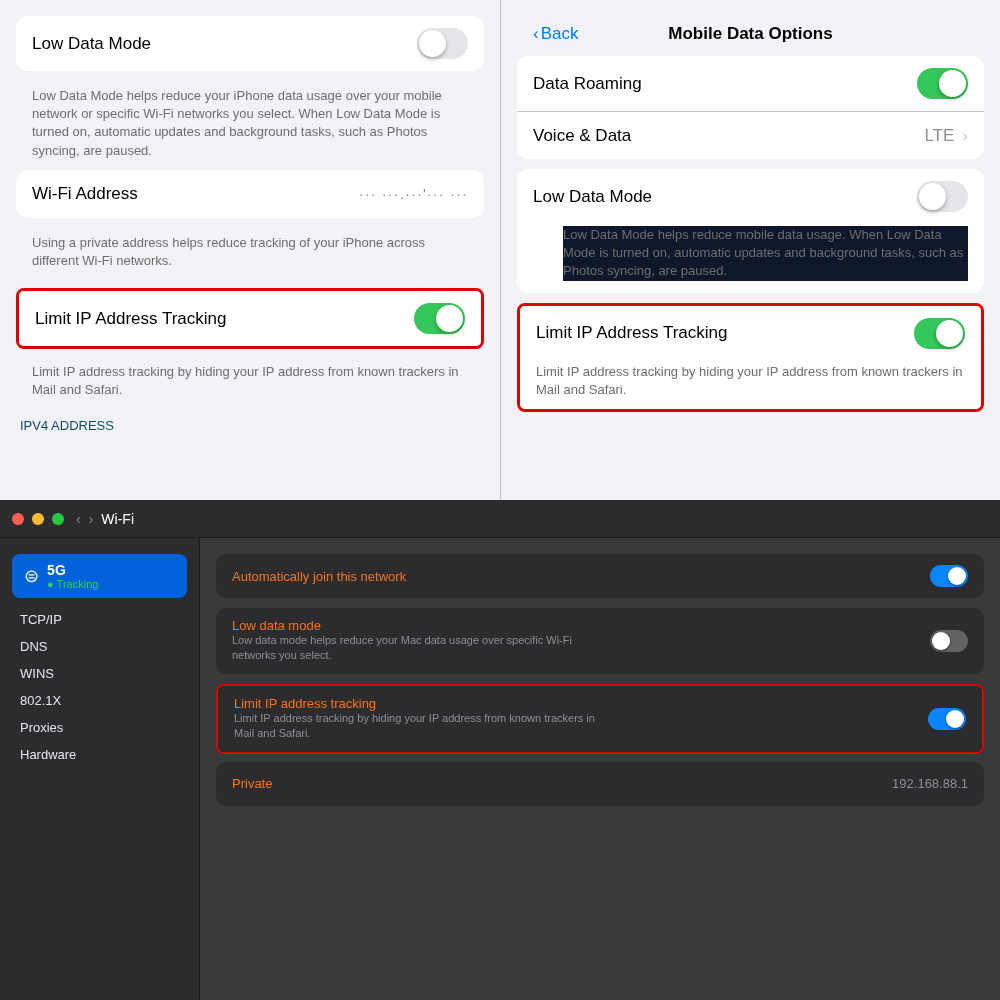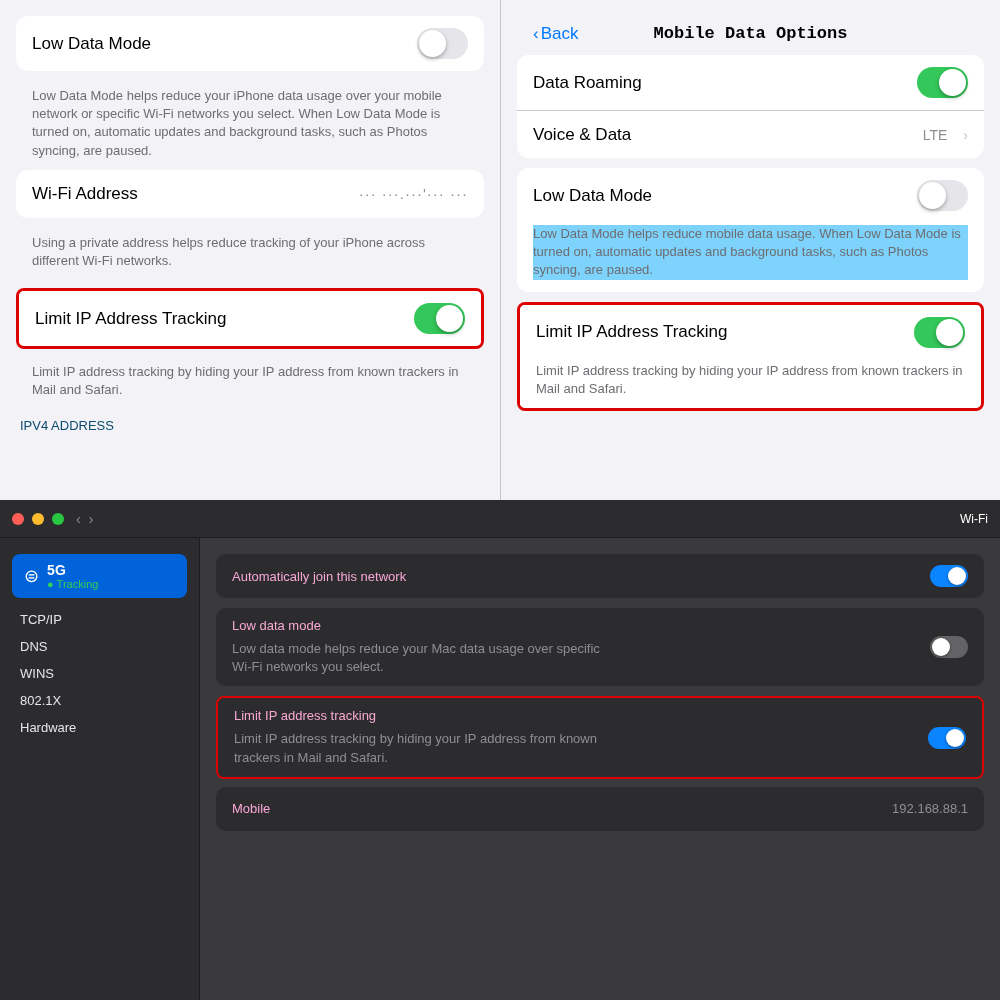--- a/index.html
+++ b/index.html
@@ -41,25 +41,25 @@
     .ios-row + .ios-row {
       border-top: 0.5px solid #c6c6c8;
       justify-content: space-between;
     }
     .ios-row-label {
       font-size: 17px;
       color: #000;
       font-weight: 400;
     }
     .ios-row-value {
-      font-size: 14px;
+      font-size: 17px;
       color: #8e8e93;
       display: flex;
       align-items: center;
-      gap: 16px;
+      gap: 8px;
     }
     .ios-description {
       font-size: 13px;
       color: #6d6d72;
       padding: 6px 16px 10px;
       line-height: 1.4;
       background: #f2f2f7;
     }
 
     
@@ -111,21 +111,20 @@
       display: flex;
       align-items: center;
       color: #007aff;
       font-size: 17px;
       gap: 2px;
     }
     .ios-nav-title {
       font-size: 17px;
       font-weight: 600;
       color: #000;
-      font-family: Liberation Mono, monospace;
     }
 
     
     .wifi-addr {
       font-size: 15px;
       color: #8e8e93;
       letter-spacing: 1px;
     }
 
     
@@ -167,23 +166,23 @@
       gap: 8px;
       margin-right: 8px;
     }
     .mac-nav-arrow {
       color: #8e8e93;
       font-size: 14px;
       cursor: pointer;
     }
     .mac-window-title {
       flex: 1;
-      text-align: right;
+      text-align: left;
       color: #fff;
-      font-size: 12px;
+      font-size: 14px;
       font-weight: 500;
     }
 
     
     .mac-body {
       display: flex;
       flex: 1;
       overflow: hidden;
     }
 
@@ -245,27 +244,27 @@
       align-items: center;
       justify-content: space-between;
       padding: 10px 16px;
       min-height: 44px;
     }
     .mac-row + .mac-row {
       border-top: 0.5px solid #48484a;
     }
     .mac-row-label {
       font-size: 13px;
-      color: #f9a8d4;
+      color: #f97316;
     }
     .mac-row-sublabel {
-      font-size: 13px;
+      font-size: 11px;
       color: #8e8e93;
       line-height: 1.4;
-      margin-top: 7px;
+      margin-top: 0;
       max-width: 380px;
     }
     .mac-row-value {
       color: #8e8e93;
       font-size: 13px;
       flex-shrink: 0;
     }
 
     
     .mac-toggle {
@@ -367,21 +366,21 @@
     </div>
 
     <div class="ios-card">
       <div class="ios-row">
         <span class="ios-row-label">Low Data Mode</span>
         <div class="toggle off">
           <div class="toggle-thumb"></div>
         </div>
       </div>
       <div style="padding: 2px 16px 12px; background:#fff;">
-        <span class="ios-description" style="padding: 0; background:#7dd3fc; display:block;">Low Data Mode helps reduce mobile data usage. When Low Data Mode is turned on, automatic updates and background tasks, such as Photos syncing, are paused.</span>
+        <span class="ios-description" style="padding: 0; background:#0f172a; display:block;margin-left:30px;">Low Data Mode helps reduce mobile data usage. When Low Data Mode is turned on, automatic updates and background tasks, such as Photos syncing, are paused.</span>
       </div>
     </div>
 
     <div class="highlight-row">
       <div class="ios-row" style="background:#fff;">
         <span class="ios-row-label">Limit IP Address Tracking</span>
         <div class="toggle on">
           <div class="toggle-thumb"></div>
         </div>
       </div>
@@ -415,20 +414,21 @@
         <span class="mac-network-icon">⊜</span>
         <div>
           <div class="mac-network-name">5G</div>
           <div class="mac-network-status">● Tracking</div>
         </div>
       </div>
       <div class="mac-sidebar-item">TCP/IP</div>
       <div class="mac-sidebar-item">DNS</div>
       <div class="mac-sidebar-item">WINS</div>
       <div class="mac-sidebar-item">802.1X</div>
+      <div class="mac-sidebar-item">Proxies</div>
       <div class="mac-sidebar-item">Hardware</div>
     </div>
 
     <div class="mac-main">
 
       <div class="mac-card">
         <div class="mac-row">
           <div class="mac-row-content">
             <div class="mac-row-label">Automatically join this network</div>
           </div>
@@ -459,20 +459,20 @@
             </div>
             <div class="mac-toggle on" style="margin-left: 12px;">
               <div class="mac-toggle-thumb"></div>
             </div>
           </div>
         </div>
       </div>
 
       <div class="mac-card">
         <div class="mac-row">
-          <div class="mac-row-label">Mobile</div>
+          <div class="mac-row-label">Private</div>
           <span class="mac-row-value">192.168.88.1</span>
         </div>
       </div>
 
     </div>
   </div>
 </div>
 
 </body></html>

